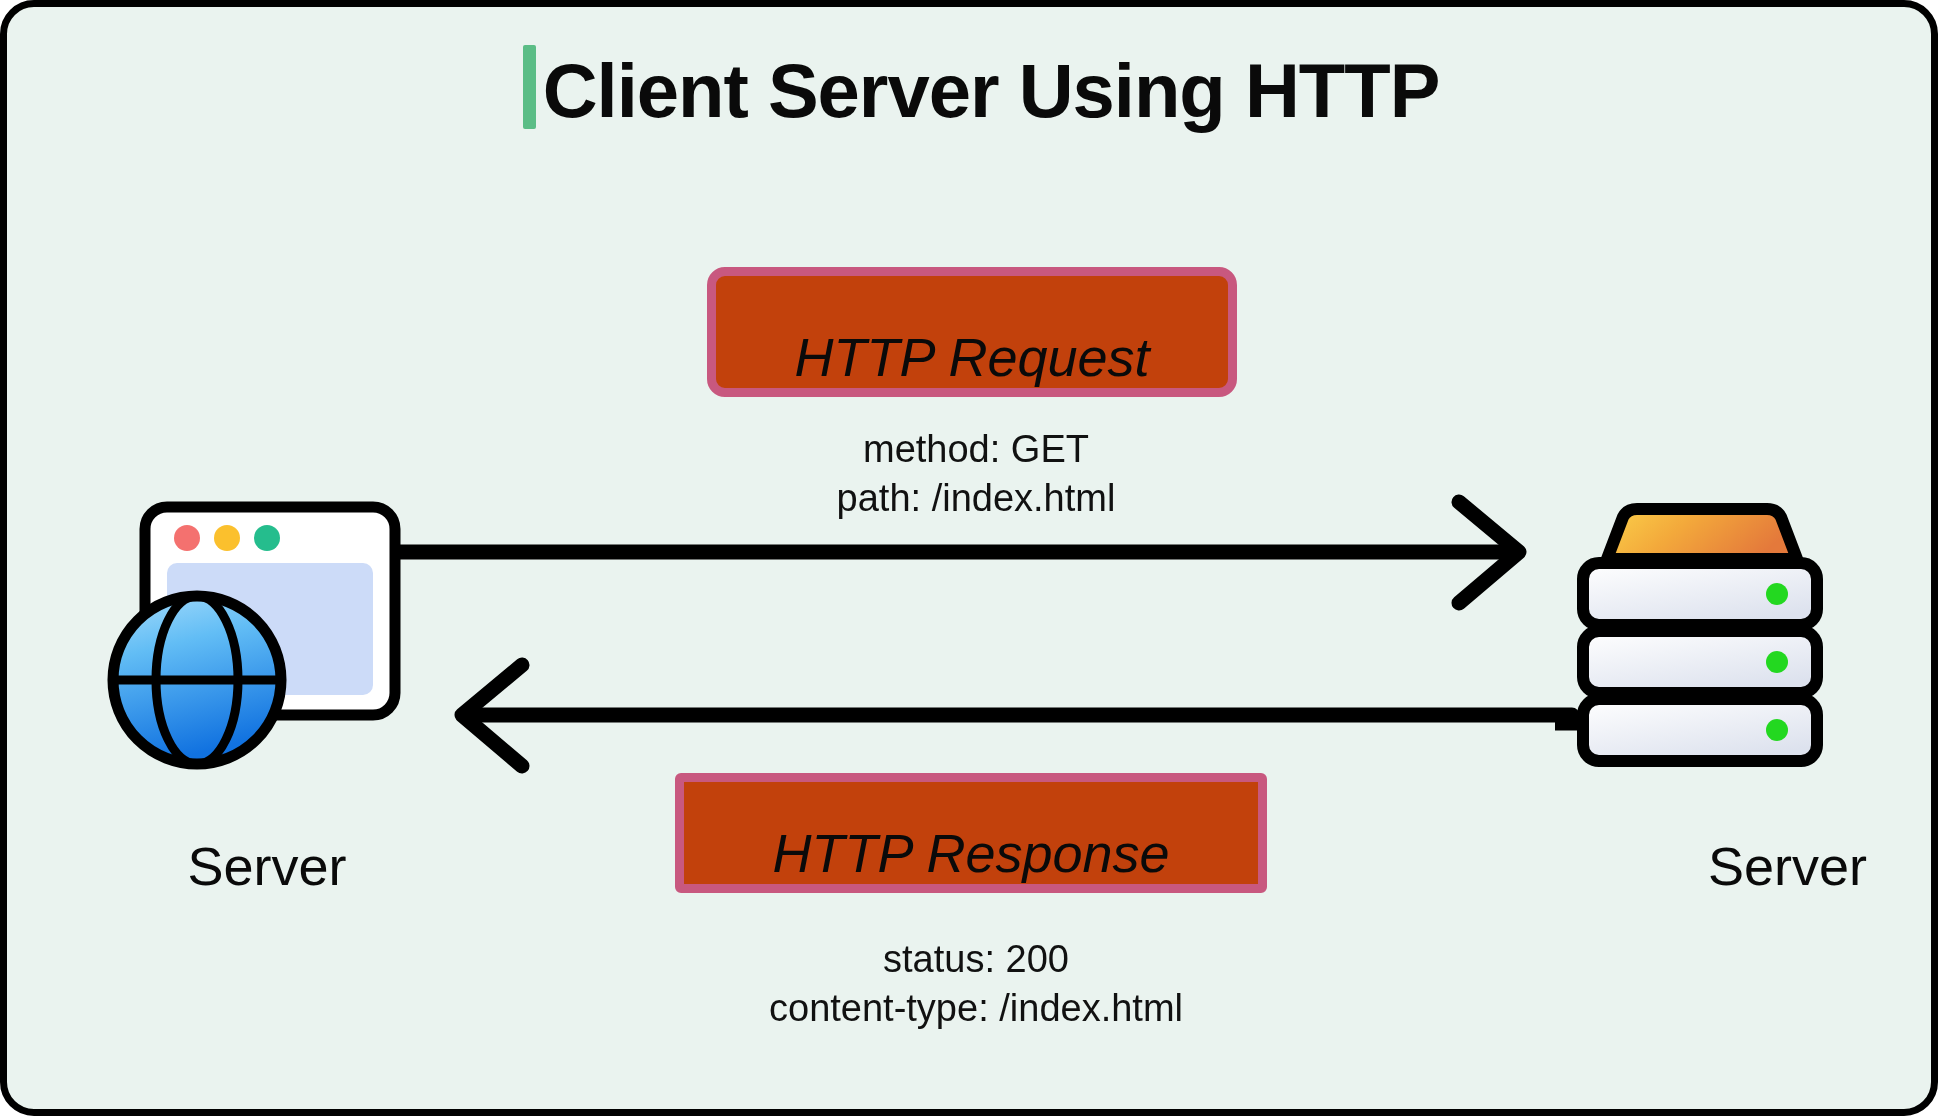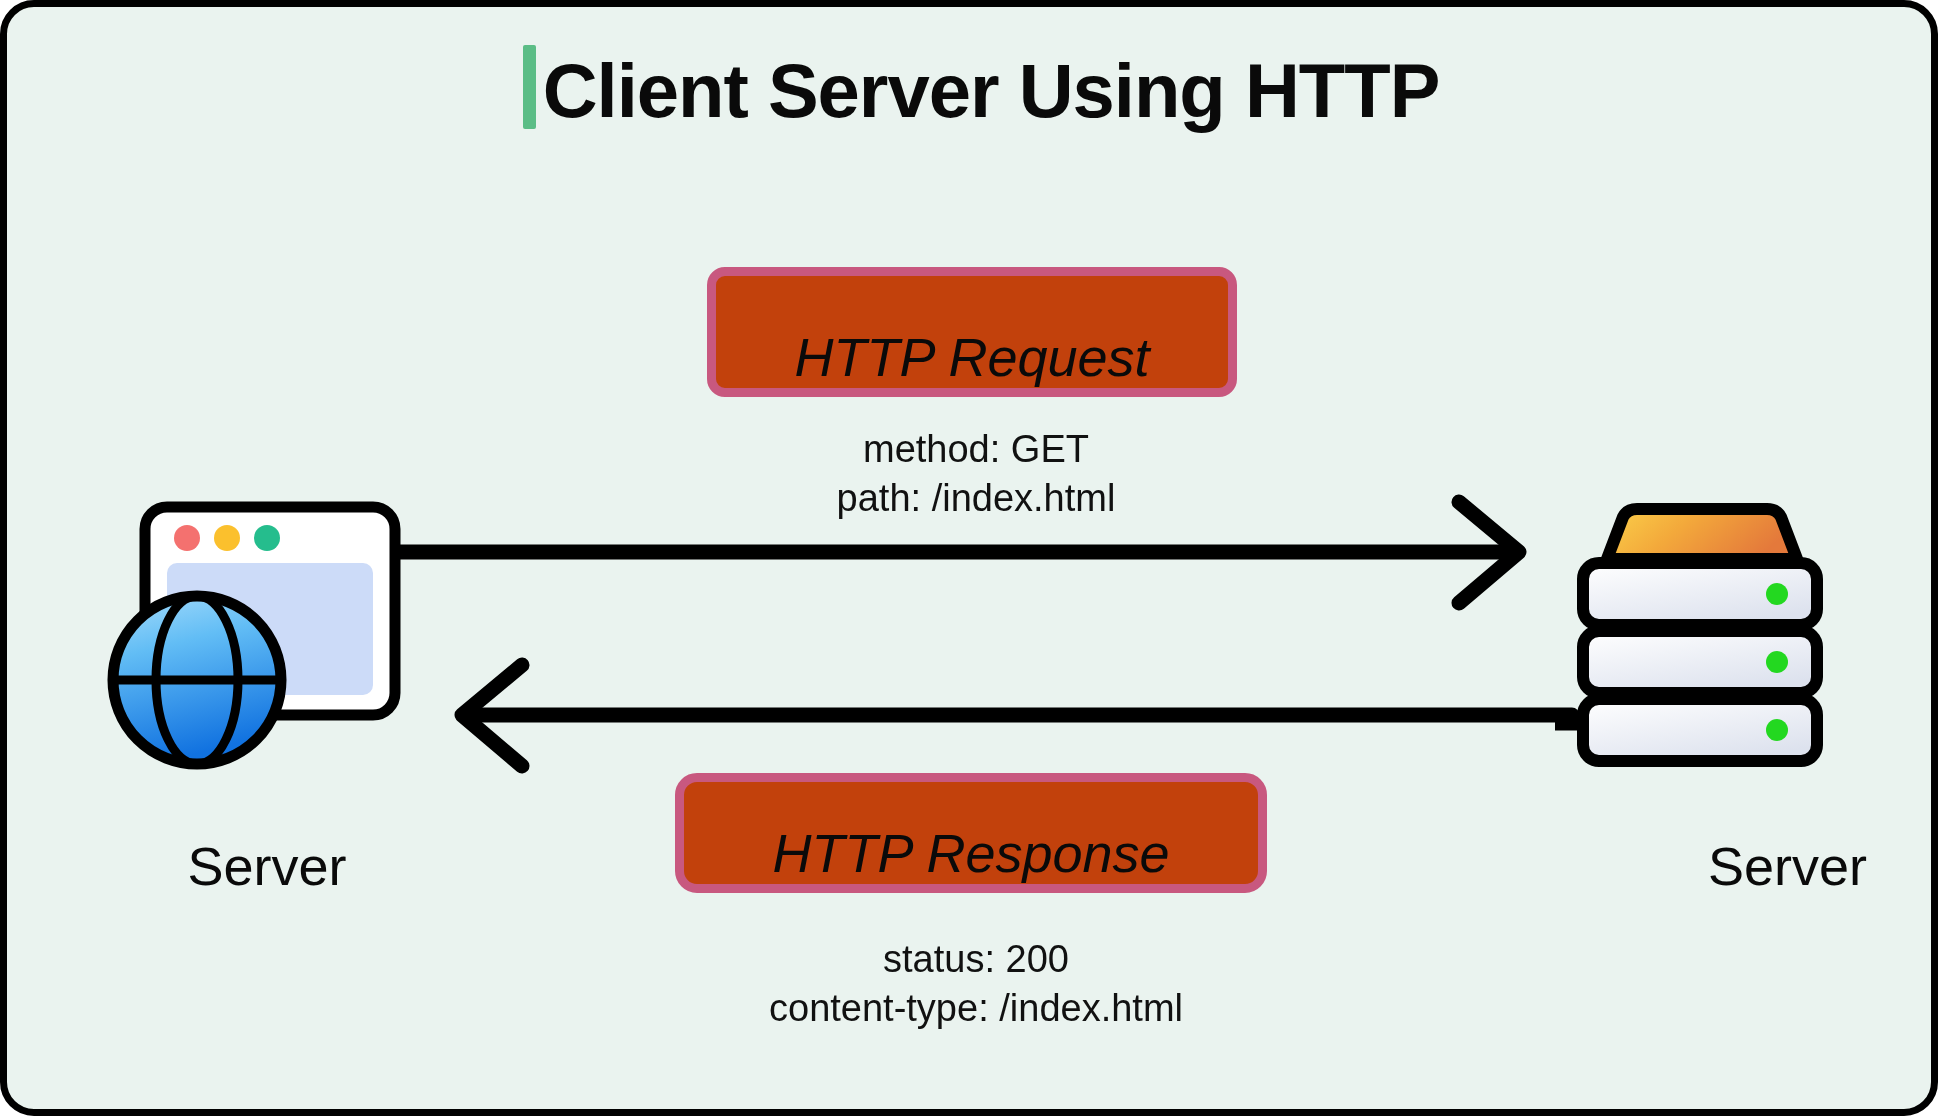--- a/index.html
+++ b/index.html
@@ -69,21 +69,21 @@
     left: 700px;
     top: 260px;
     width: 530px;
     height: 130px;
   }
   #response-box {
     left: 668px;
     top: 766px;
     width: 592px;
     height: 120px;
-    border-radius: 22px;
+    border-radius: 6px;
   }
 
   
   .meta {
     position: absolute;
     text-align: center;
     font-size: 38px;
     line-height: 1.28;
     color: #111111;
     white-space: nowrap;

